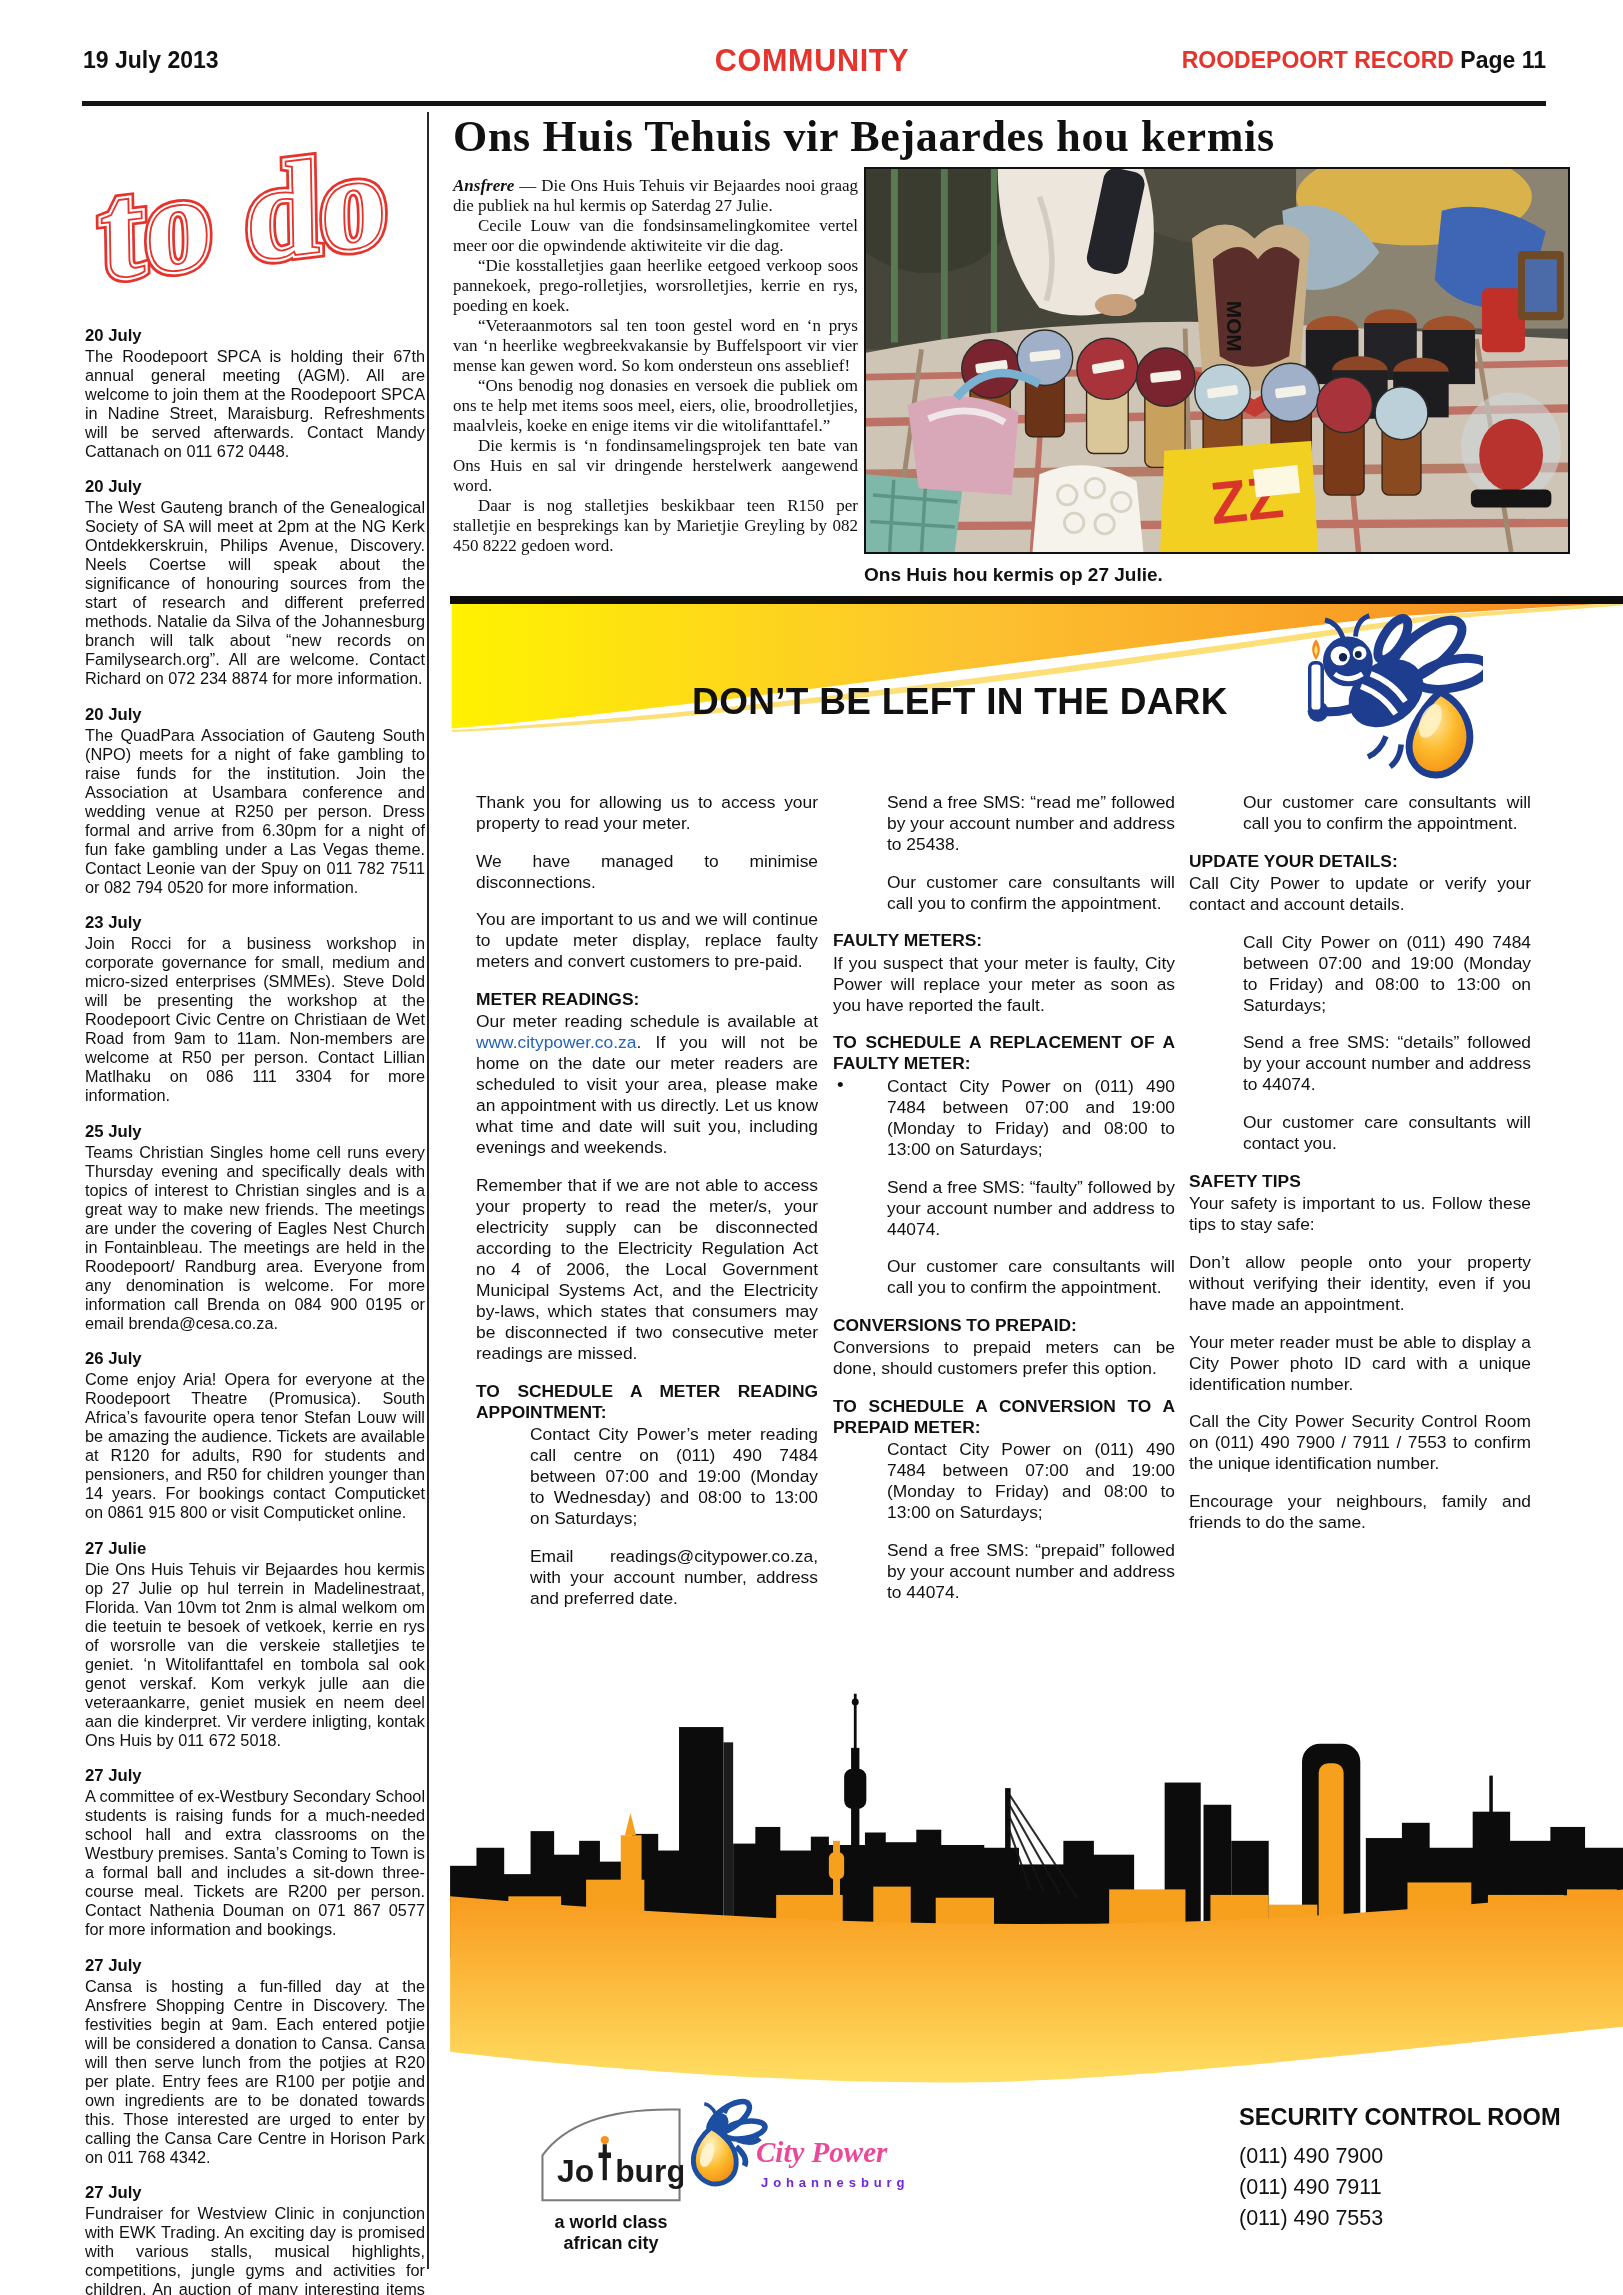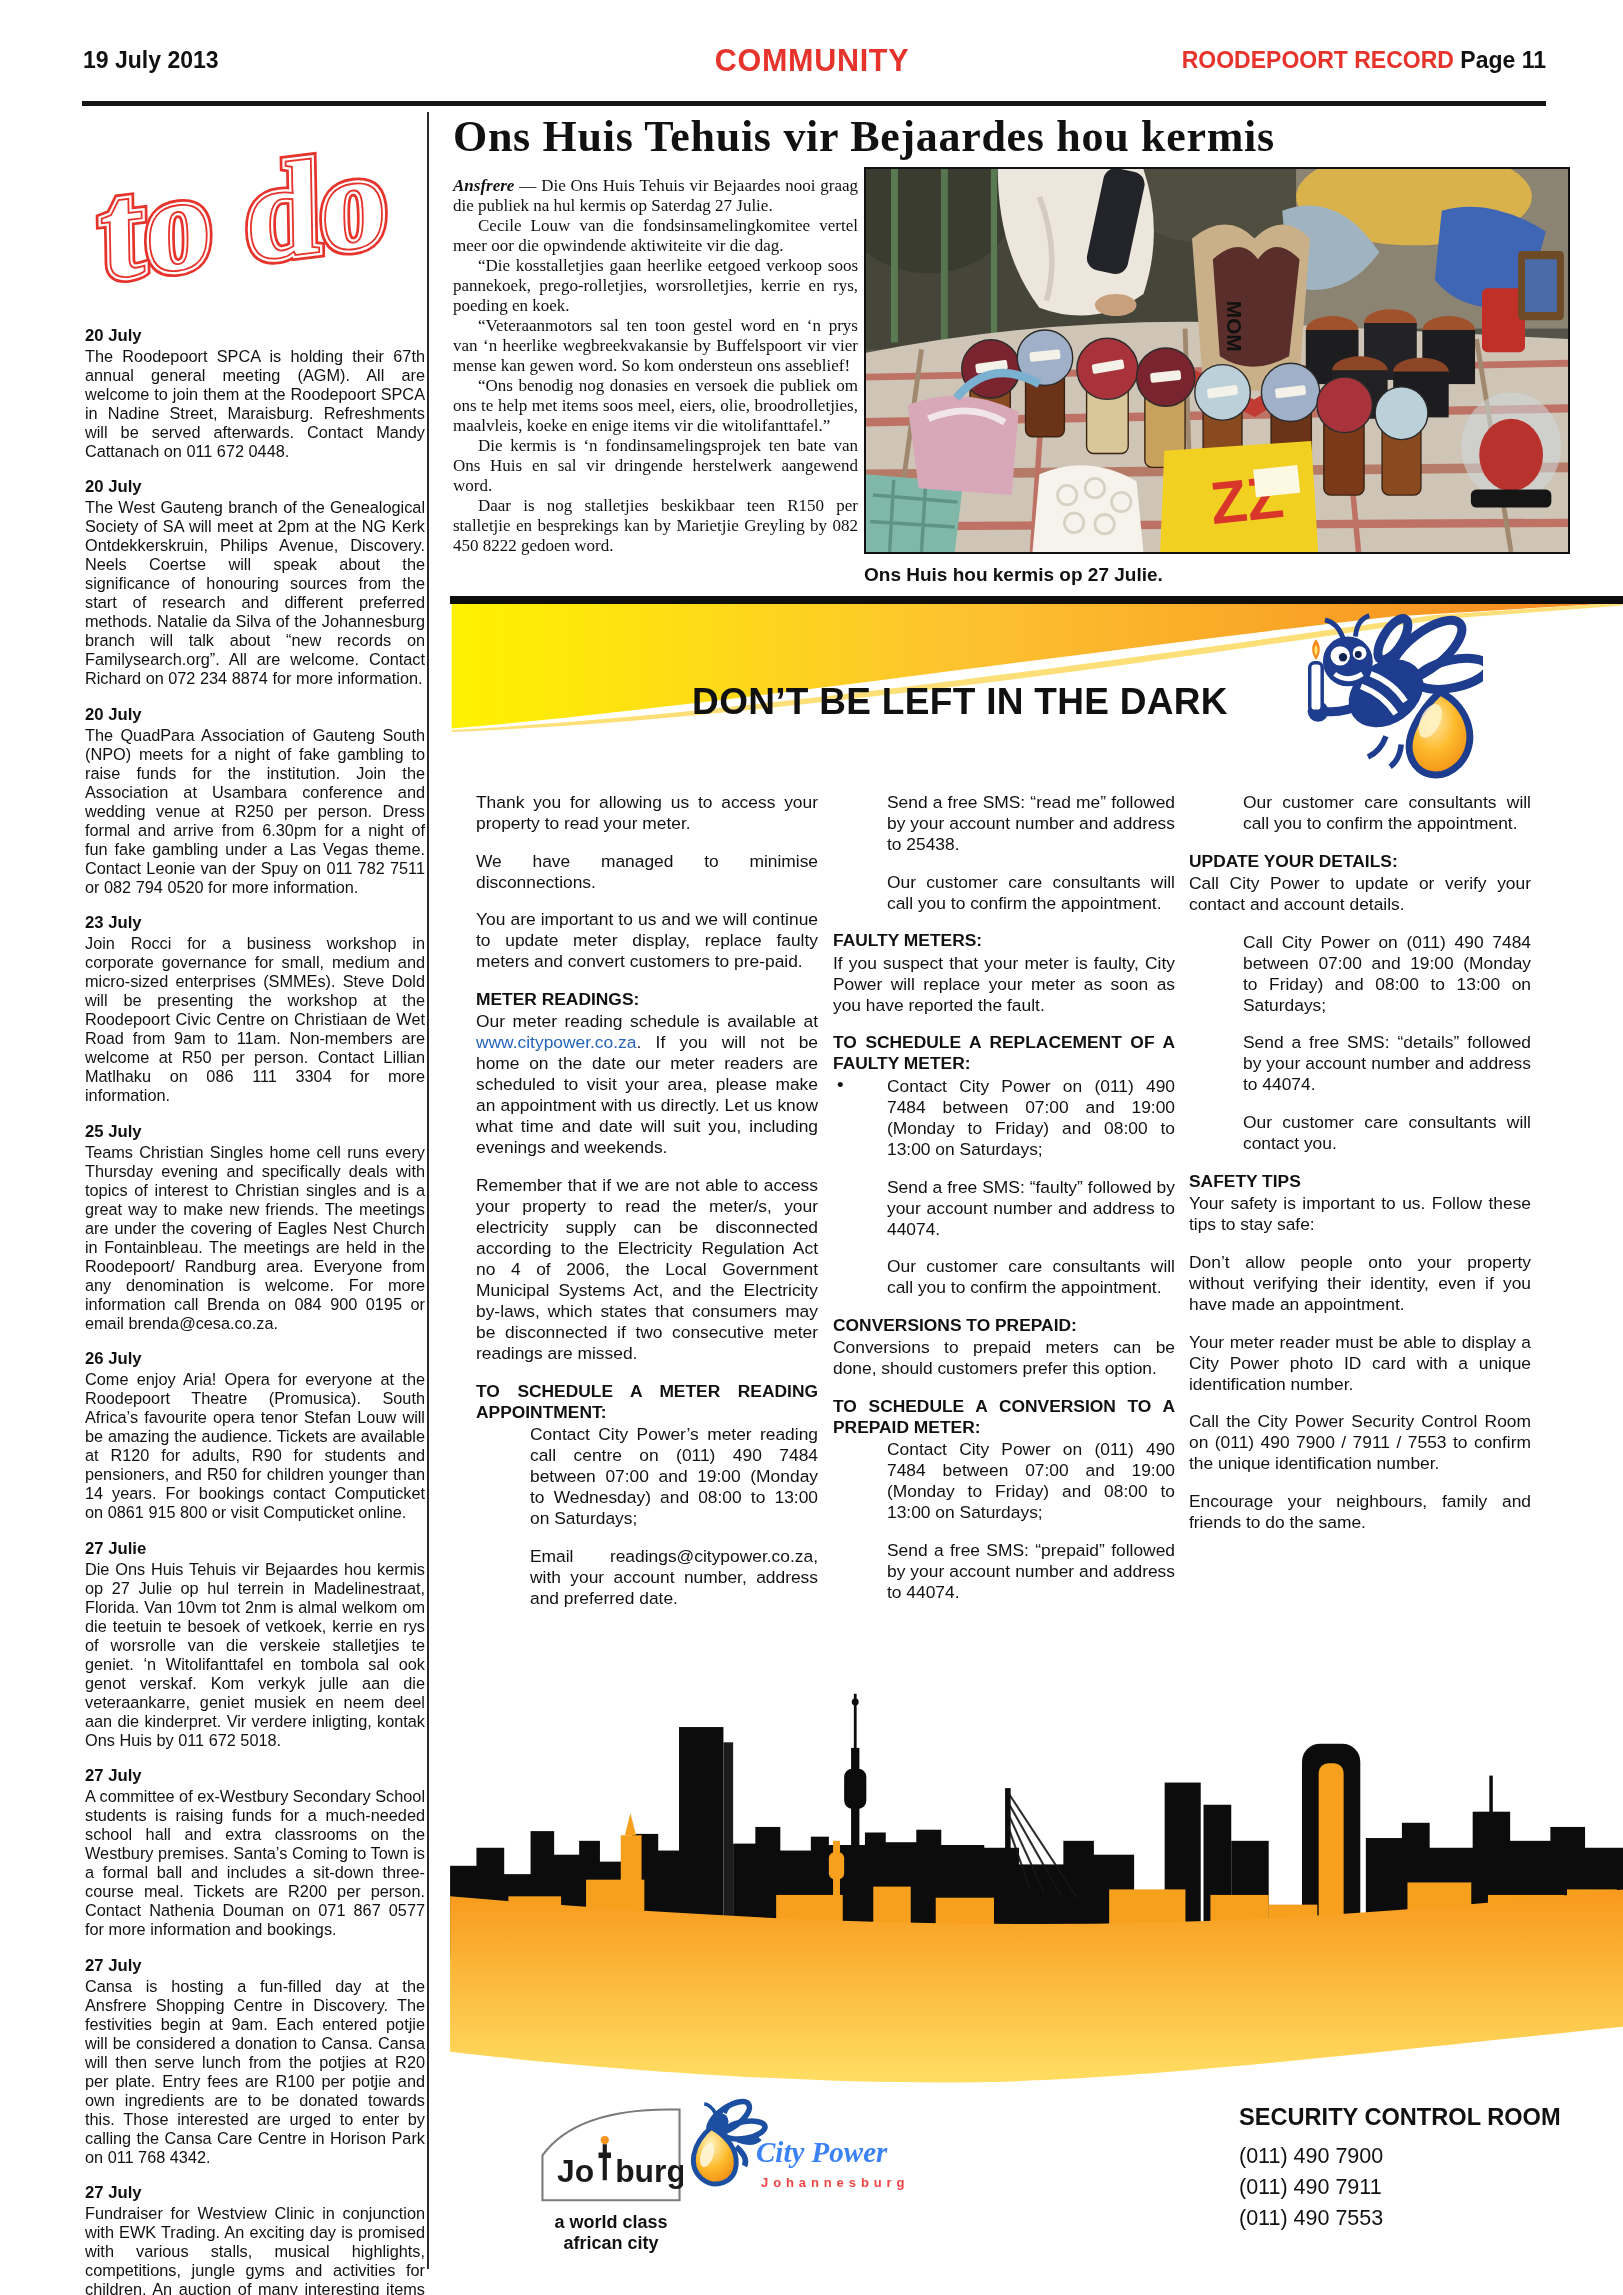--- a/index.html
+++ b/index.html
@@ -49,22 +49,22 @@
   .t-pb{margin-left:54px;position:relative;}
   .t-pb::before{content:"\2022";position:absolute;left:-50px;top:-1.4px;font-size:19px;}
   .link{color:#2563B8;}
   .skyline{position:absolute;left:0;top:1070px;z-index:1;}
   
   .joburg{position:absolute;left:89px;top:1505px;width:146px;z-index:4;}
   .joburg-tag{margin-top:5.6px;text-align:center;font-size:18px;font-weight:bold;width:144px;}
   .citypower{position:absolute;left:221px;top:1498px;z-index:4;}
   .cp-text{position:absolute;left:85px;top:42px;width:222px;
            font-family:"Liberation Serif", serif;font-style:italic;font-weight:bold;
-           font-size:29px;color:#3b82f6;white-space:nowrap;}
-  .cp-sub{position:absolute;left:90px;top:81px;font-size:13px;color:#ef4444;
+           font-size:29px;color:#ec4899;white-space:nowrap;}
+  .cp-sub{position:absolute;left:90px;top:81px;font-size:13px;color:#6d28d9;
           letter-spacing:4.9px;font-weight:bold;white-space:nowrap;}
   .security{position:absolute;left:789px;top:1508px;z-index:4;}
   .sec-title{font-size:23.6px;font-weight:bold;margin:0 0 9.7px 0;}
   .sec-num{font-size:21.5px;line-height:31px;}
 </style>
 </head>
 <body>
 
 <div class="page">
 

